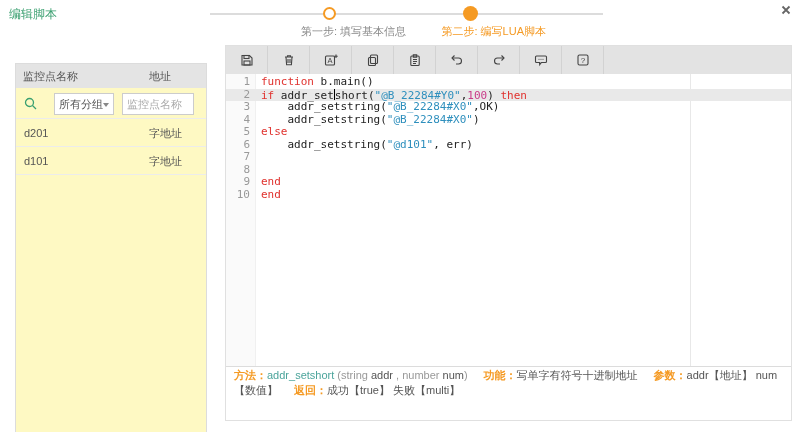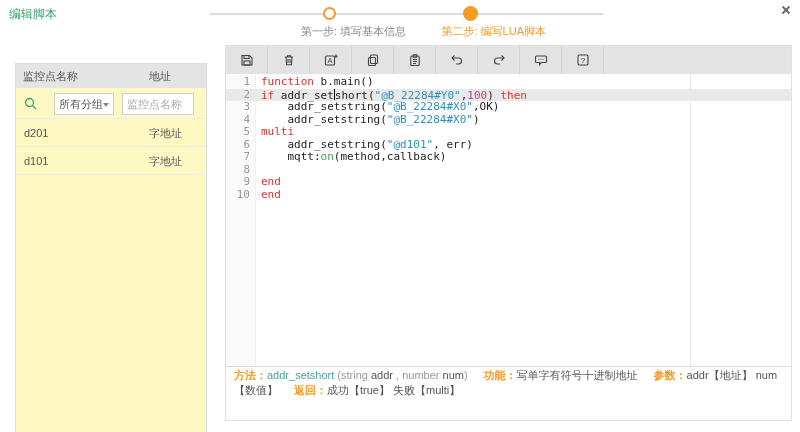--- a/index.html
+++ b/index.html
@@ -182,23 +182,23 @@
     </div>
 
   <div class="code-area">
     <div class="gutter-bg"></div>
     <div class="editor-divider"></div>
     <div class="code-lines" id="code-lines">
         <div class="cm-line"><span class="cm-num">1</span><span class="cm-code"><span class="kw">function</span><span class="pl"> b.main()</span></span></div>
         <div class="cm-line active"><span class="cm-num">2</span><span class="cm-code"><span class="kw">if</span><span class="pl"> addr_set</span><span class="cur"></span><span class="pl">short(</span><span class="str">"@B_22284#Y0"</span><span class="pl">,</span><span class="num">100</span><span class="pl">) </span><span class="kw">then</span></span></div>
         <div class="cm-line"><span class="cm-num">3</span><span class="cm-code"><span class="pl">    addr_setstring(</span><span class="str">"@B_22284#X0"</span><span class="pl">,OK)</span></span></div>
         <div class="cm-line"><span class="cm-num">4</span><span class="cm-code"><span class="pl">    addr_setstring(</span><span class="str">"@B_22284#X0"</span><span class="pl">)</span></span></div>
-        <div class="cm-line"><span class="cm-num">5</span><span class="cm-code"><span class="kw">multi</span></span></div>
+        <div class="cm-line"><span class="cm-num">5</span><span class="cm-code"><span class="kw">else</span></span></div>
         <div class="cm-line"><span class="cm-num">6</span><span class="cm-code"><span class="pl">    addr_setstring(</span><span class="str">"@d101"</span><span class="pl">, err)</span></span></div>
-        <div class="cm-line"><span class="cm-num">7</span><span class="cm-code"><span class="pl">    mqtt:</span><span class="fn">on</span><span class="pl">(method,callback)</span></span></div>
+        <div class="cm-line"><span class="cm-num">7</span></div>
         <div class="cm-line"><span class="cm-num">8</span><span class="cm-code"></span></div>
         <div class="cm-line"><span class="cm-num">9</span><span class="cm-code"><span class="kw">end</span></span></div>
         <div class="cm-line"><span class="cm-num">10</span><span class="cm-code"><span class="kw">end</span></span></div>
       </div>
   </div>
 
   <div class="hint-panel">
     <div class="hint-body" id="hint-body"><span class="hint-sec"><span class="hl">方法：</span><span class="h-fn">addr_setshort</span><span class="h-mut"> (</span><span class="h-typ">string </span><span class="h-arg">addr</span><span class="h-mut"> , </span><span class="h-typ">number </span><span class="h-arg">num</span><span class="h-mut">)</span></span><span class="hint-sec"><span class="hl">功能：</span><span class="h-txt">写单字有符号十进制地址</span></span><span class="hint-sec"><span class="hl">参数：</span><span class="h-txt">addr【地址】 num【数值】</span></span><span class="hint-sec"><span class="hl">返回：</span><span class="h-txt">成功【true】 失败【multi】</span></span></div>
   </div>
 </div>

